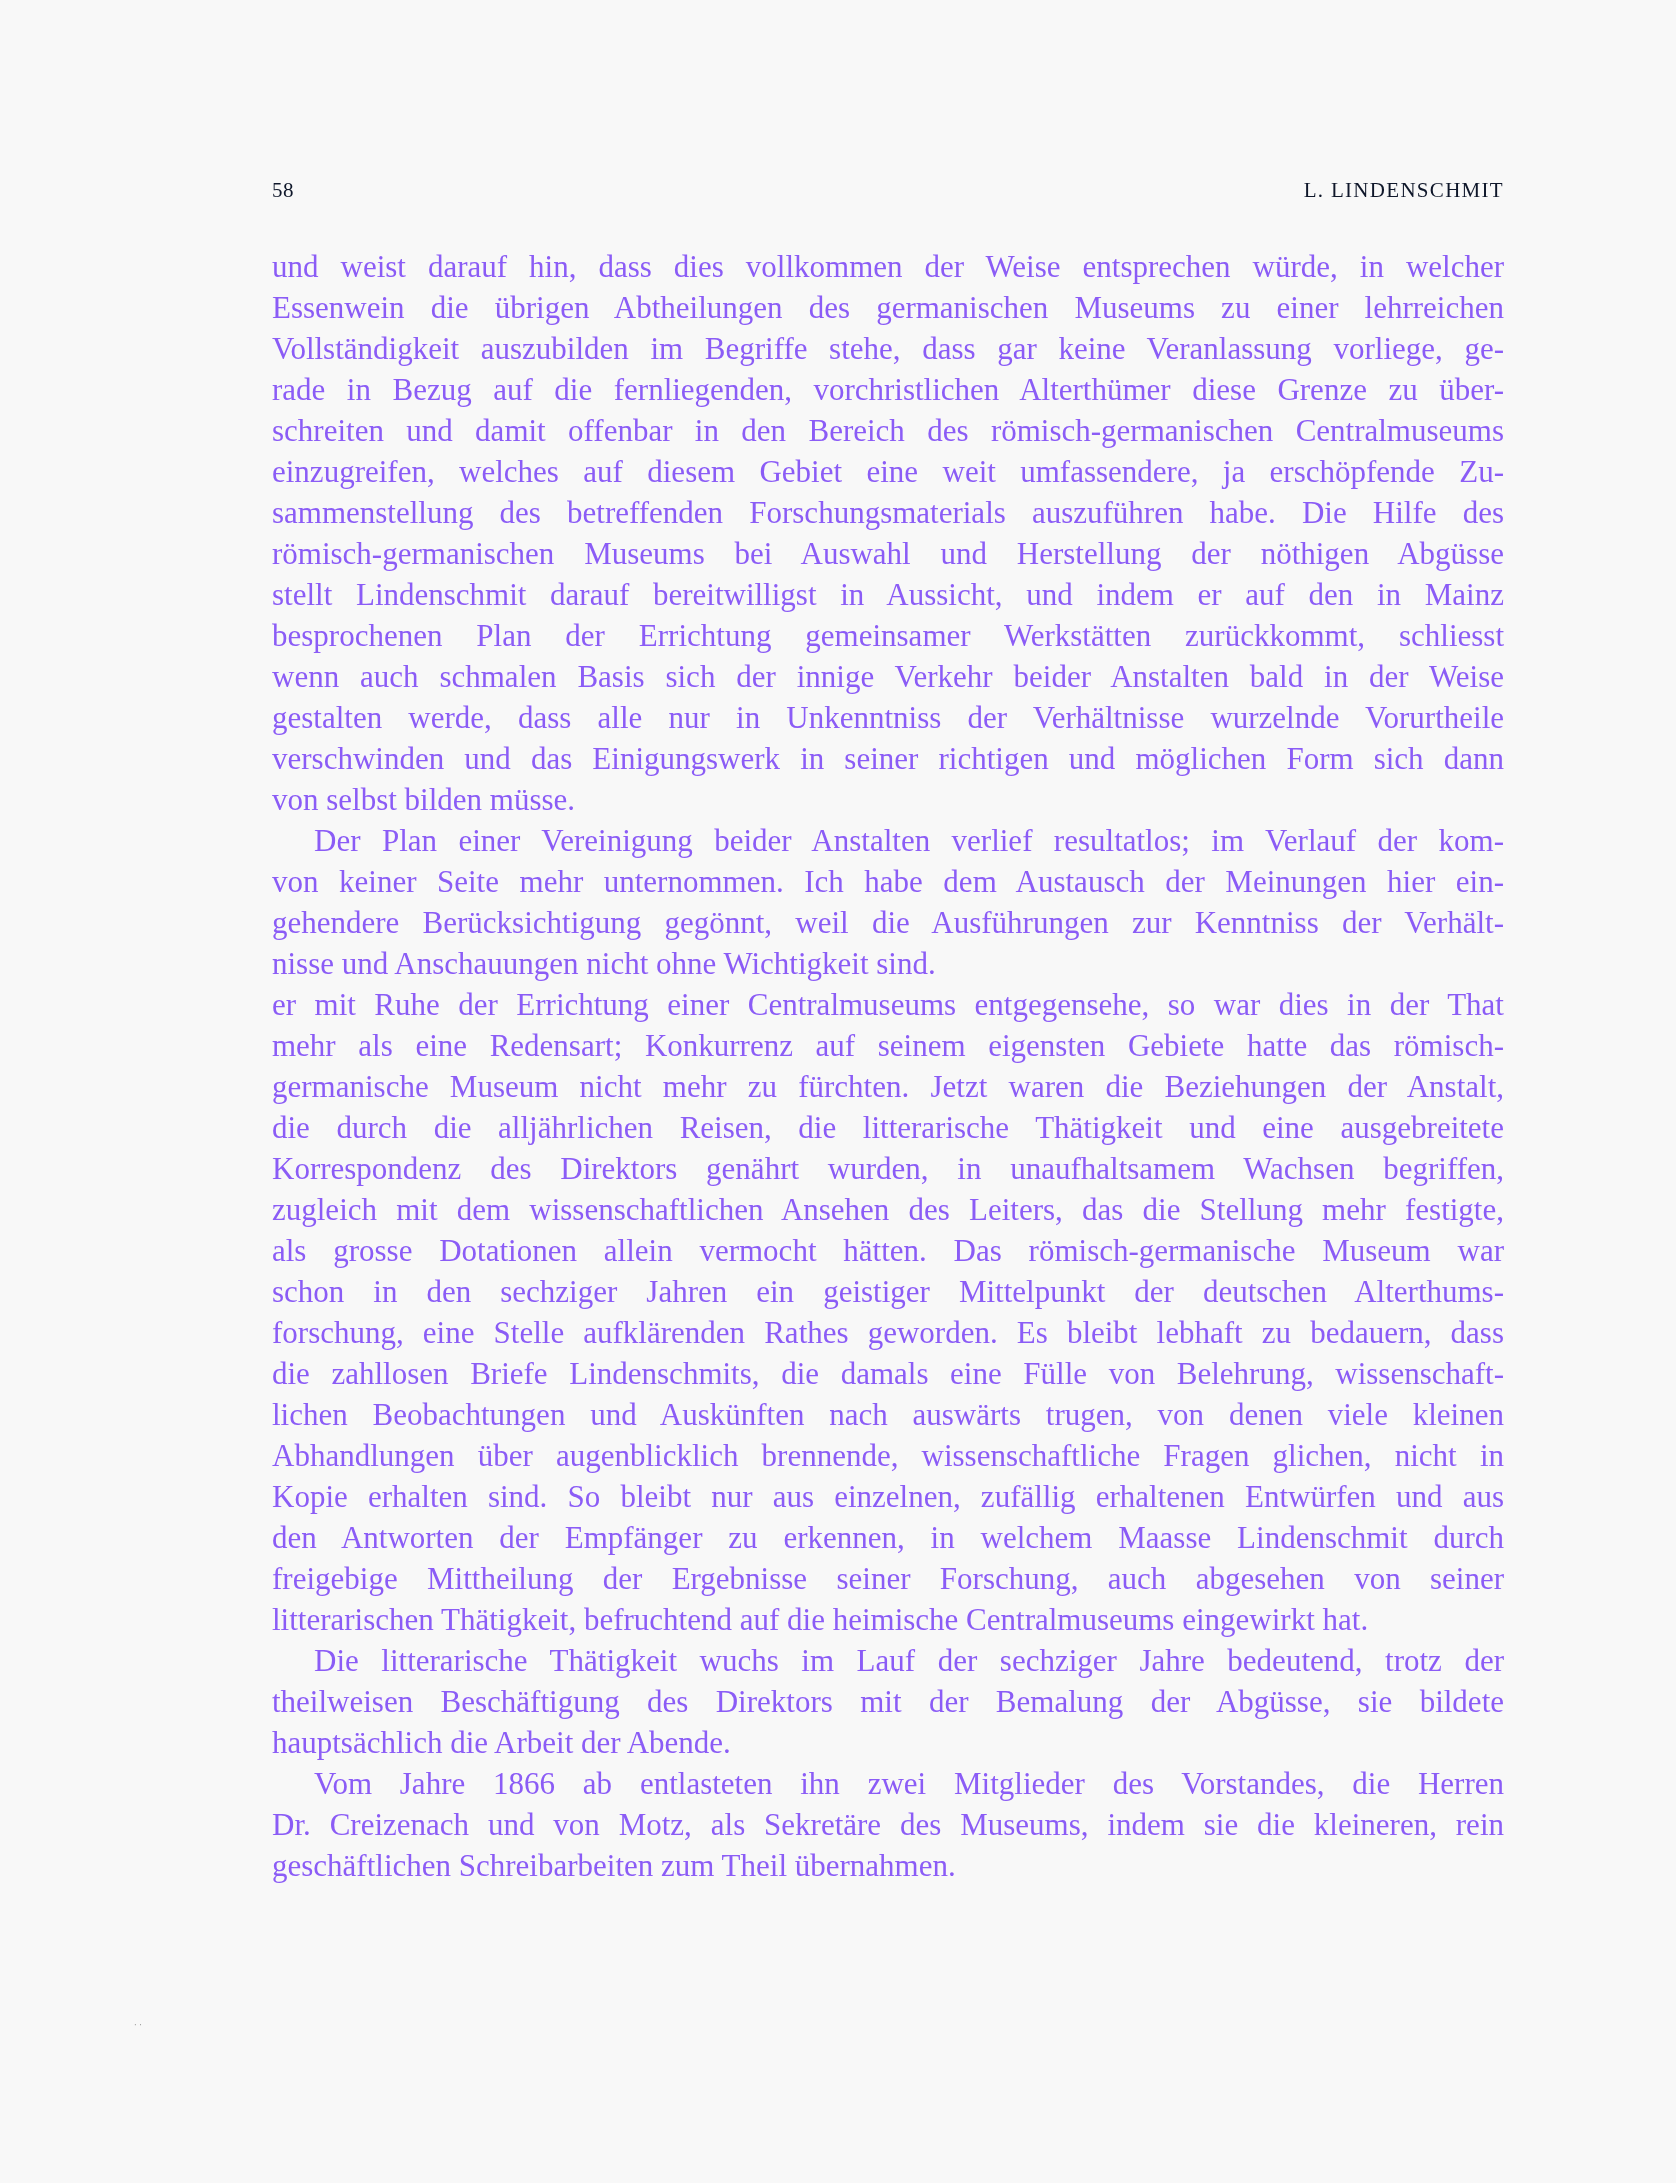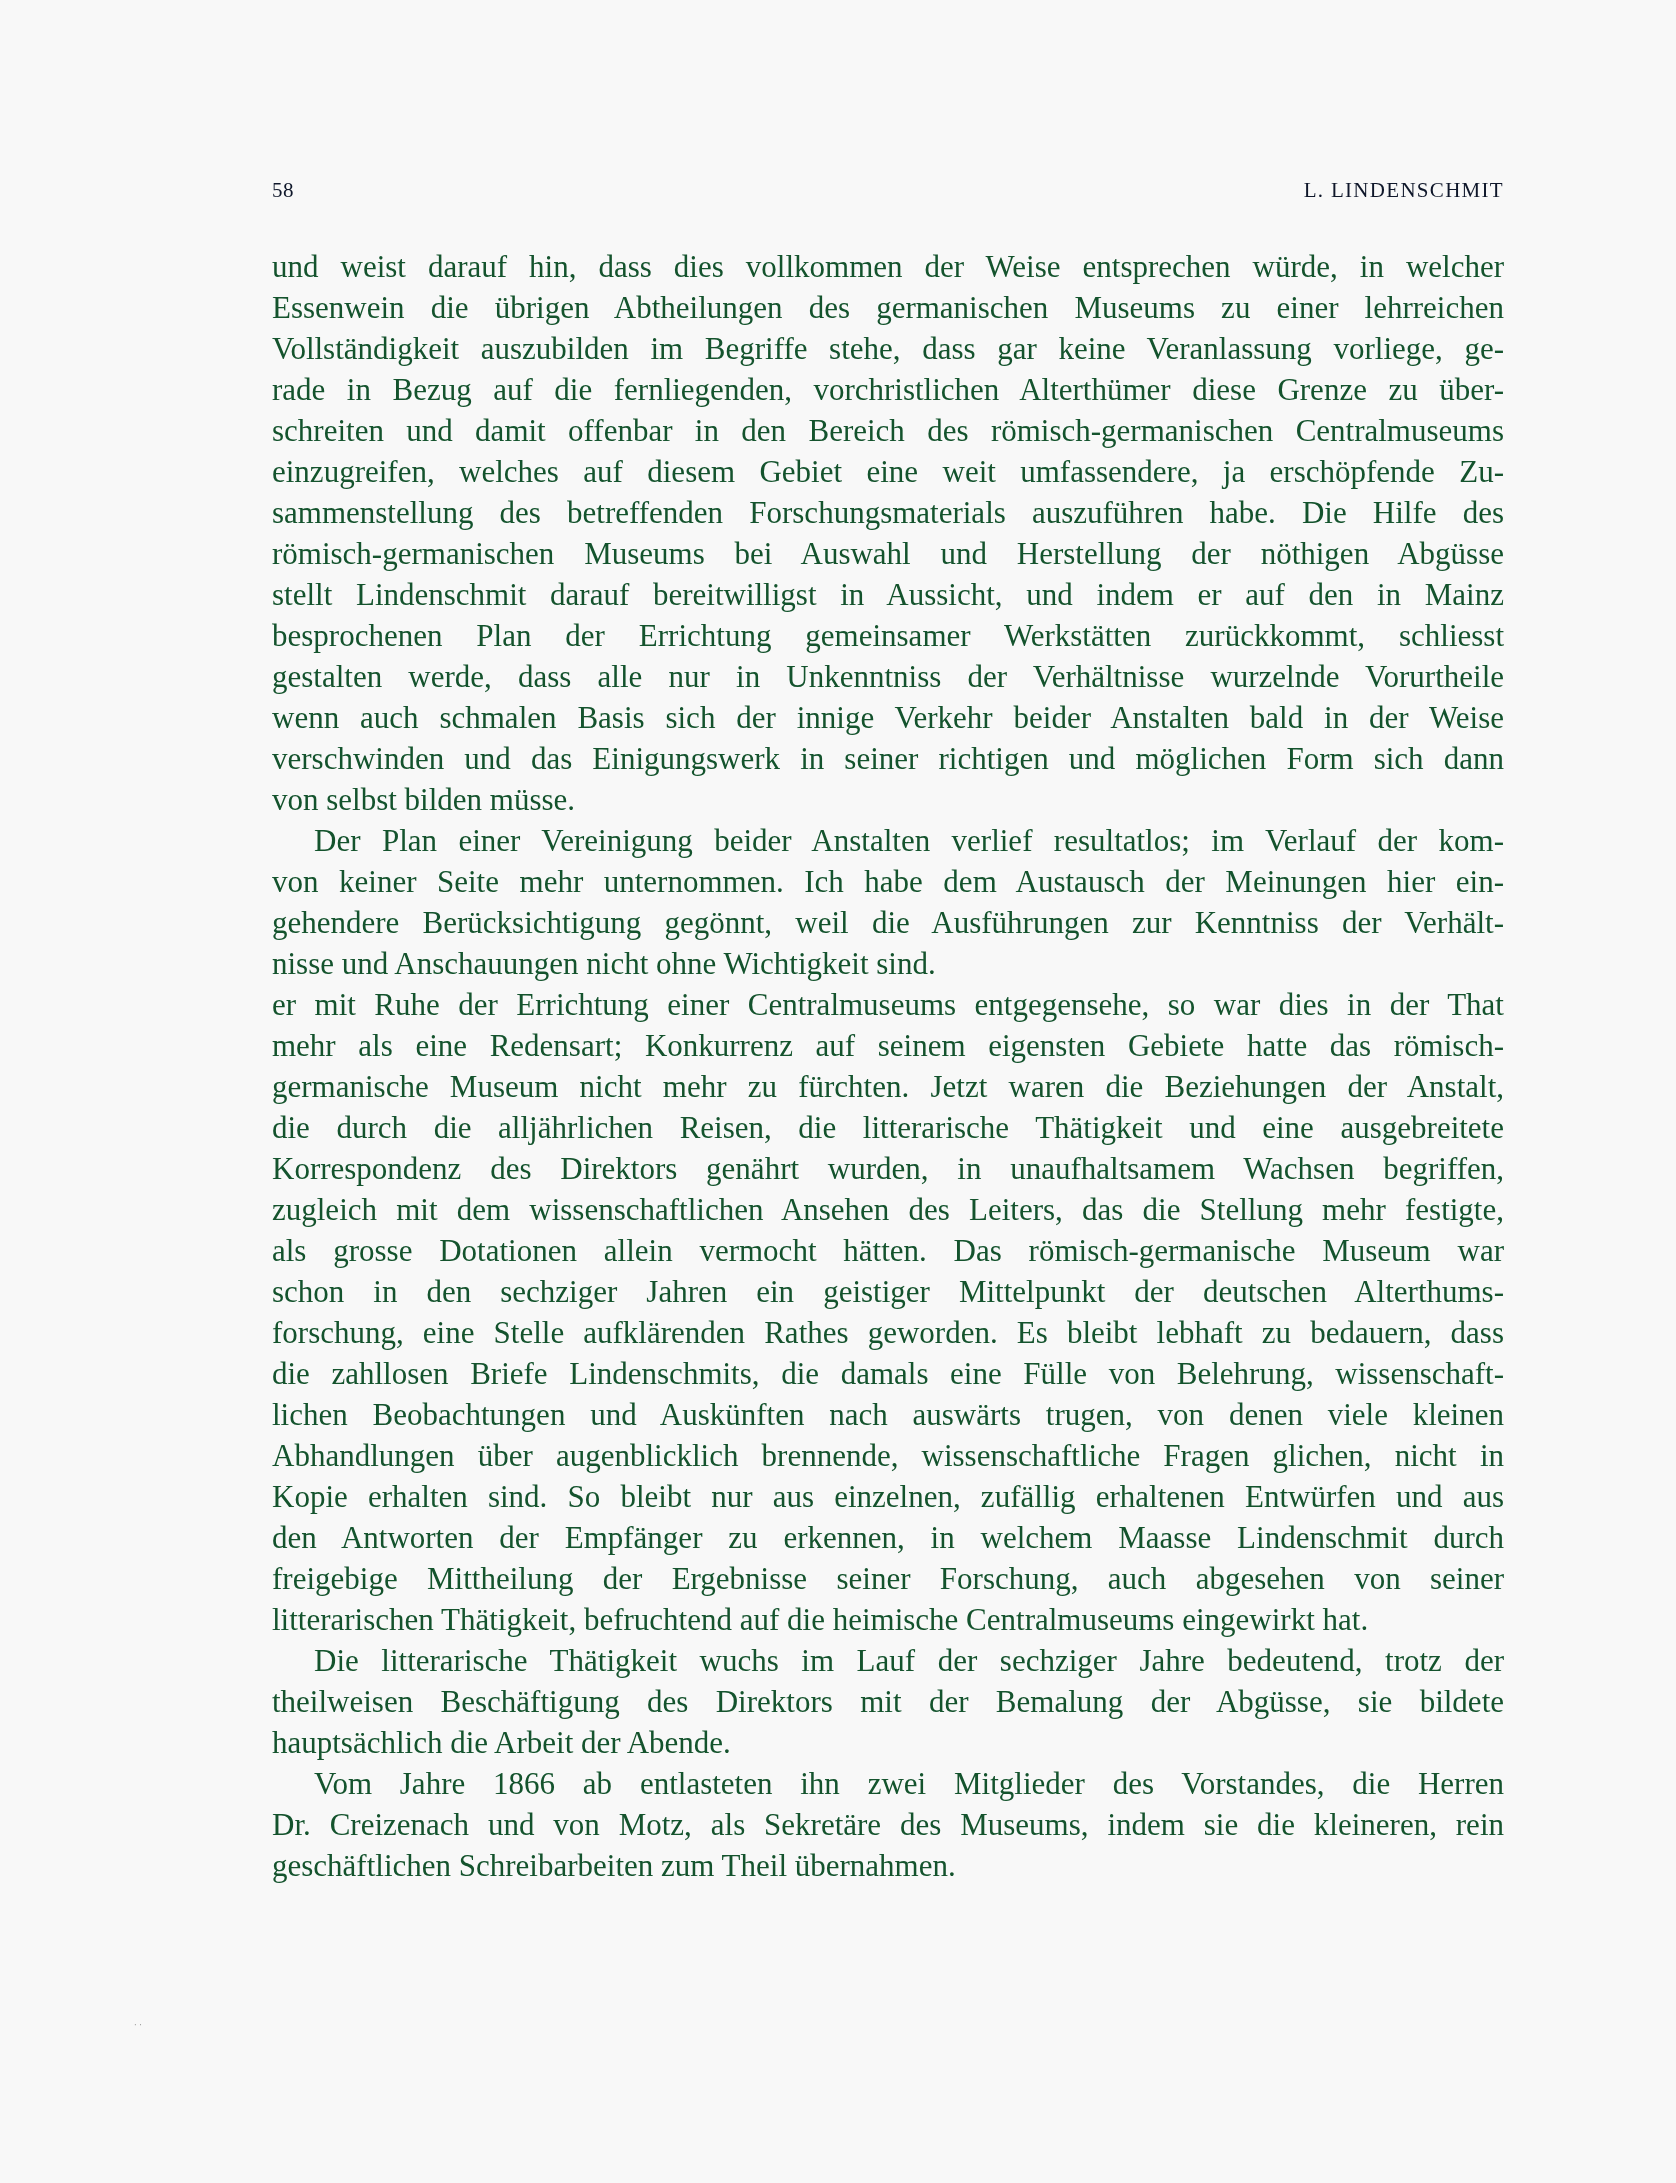--- a/index.html
+++ b/index.html
@@ -39,21 +39,21 @@
       text-align: right;
     }
     .body-text {
       position: absolute;
       top: 246px;
       left: 272px;
       width: 1232px;
       font-family: "Liberation Serif", "DejaVu Serif", serif;
       font-size: 31px;
       line-height: 41px;
-      color: #14532d;
+      color: #8b5cf6;
     }
     .line {
       display: block;
       width: 1232px;
       height: 41px;
       white-space: nowrap;
       text-align: justify;
       text-align-last: justify;
       overflow: visible;
     }
@@ -89,22 +89,22 @@
       <span class="line">und weist darauf hin, dass dies vollkommen der Weise entsprechen würde, in welcher</span>
       <span class="line">Essenwein die übrigen Abtheilungen des germanischen Museums zu einer lehrreichen</span>
       <span class="line">Vollständigkeit auszubilden im Begriffe stehe, dass gar keine Veranlassung vorliege, ge-</span>
       <span class="line">rade in Bezug auf die fernliegenden, vorchristlichen Alterthümer diese Grenze zu über-</span>
       <span class="line">schreiten und damit offenbar in den Bereich des römisch-germanischen Centralmuseums</span>
       <span class="line">einzugreifen, welches auf diesem Gebiet eine weit umfassendere, ja erschöpfende Zu-</span>
       <span class="line">sammenstellung des betreffenden Forschungsmaterials auszuführen habe.  Die Hilfe des</span>
       <span class="line">römisch-germanischen Museums bei Auswahl und Herstellung der nöthigen Abgüsse</span>
       <span class="line">stellt Lindenschmit darauf bereitwilligst in Aussicht, und indem er auf den in Mainz</span>
       <span class="line">besprochenen Plan der Errichtung gemeinsamer Werkstätten zurückkommt, schliesst</span>
+      <span class="line">wenn auch schmalen Basis sich der innige Verkehr beider Anstalten bald in der Weise</span>
       <span class="line">gestalten werde, dass alle nur in Unkenntniss der Verhältnisse wurzelnde Vorurtheile</span>
-      <span class="line">wenn auch schmalen Basis sich der innige Verkehr beider Anstalten bald in der Weise</span>
       <span class="line">verschwinden und das Einigungswerk in seiner richtigen und möglichen Form sich dann</span>
       <span class="line last">von selbst bilden müsse.</span>
     </div>
 
     <div>
       <span class="line indent">Der Plan einer Vereinigung beider Anstalten verlief resultatlos; im Verlauf der kom-</span>
       <span class="line">von keiner Seite mehr unternommen.  Ich habe dem Austausch der Meinungen hier ein-</span>
       <span class="line">gehendere Berücksichtigung gegönnt, weil die Ausführungen zur Kenntniss der Verhält-</span>
       <span class="line last">nisse und Anschauungen nicht ohne Wichtigkeit sind.</span>
     </div>

